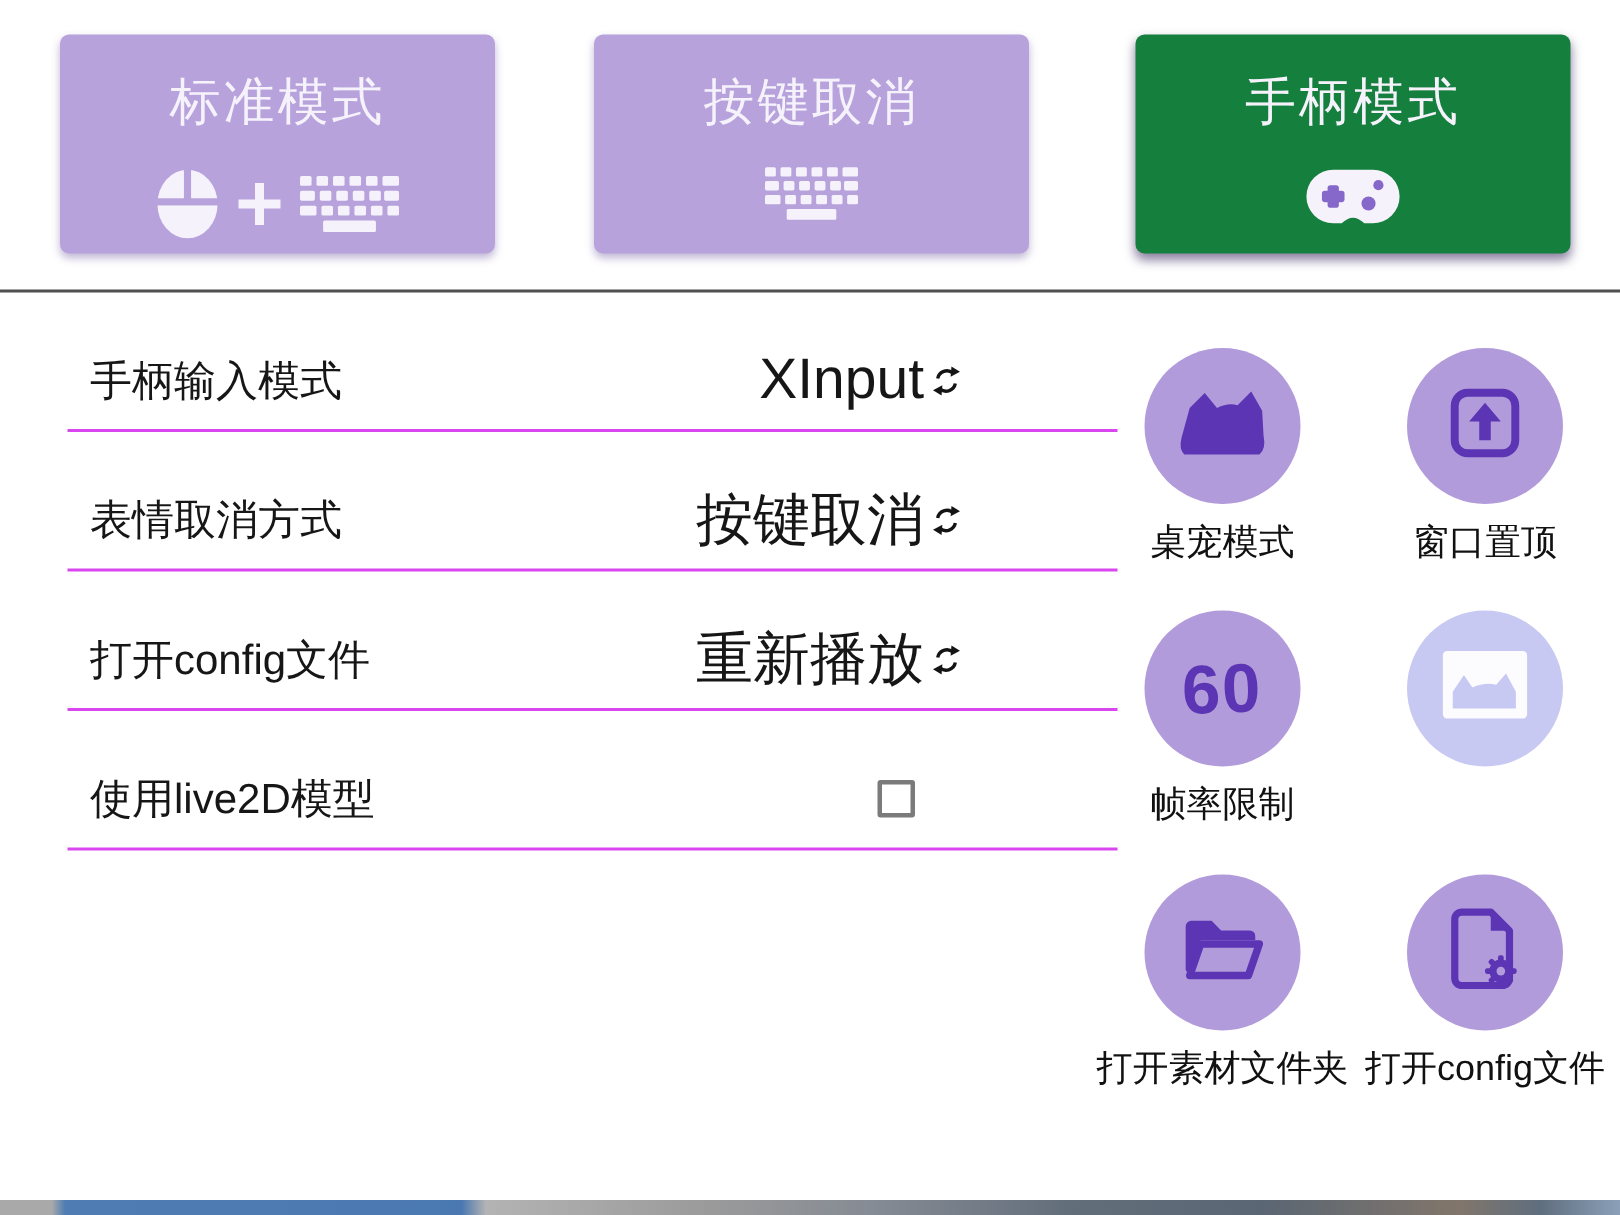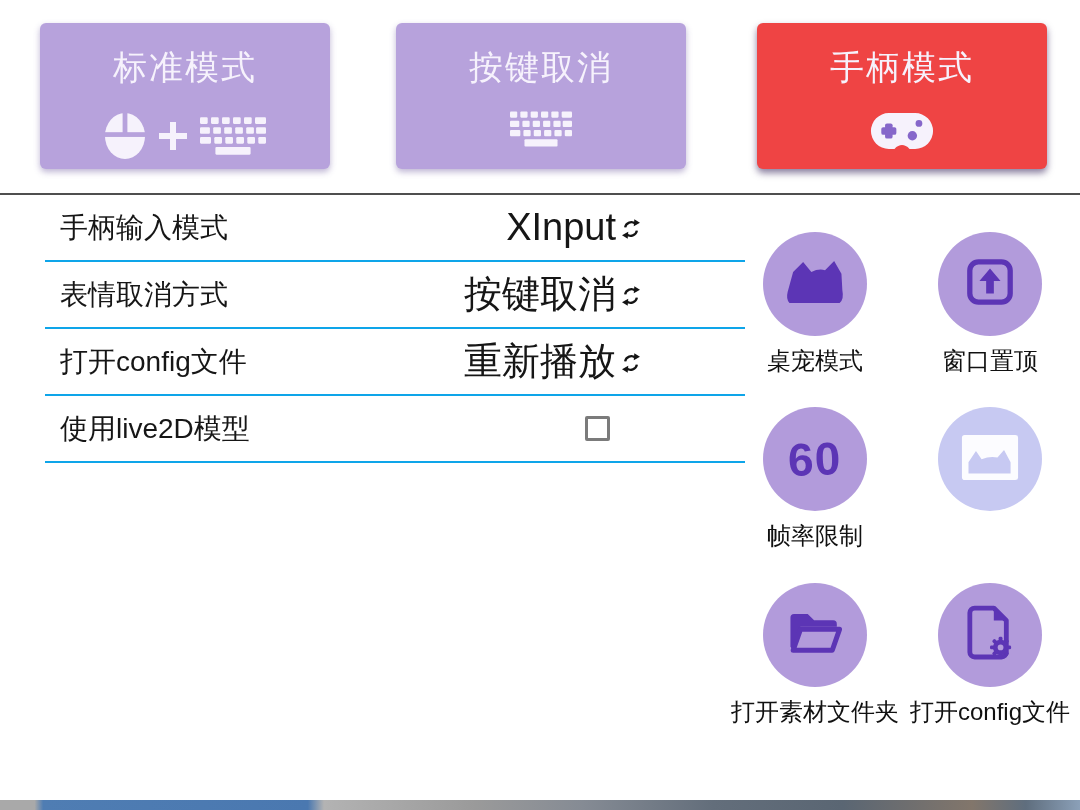--- a/index.html
+++ b/index.html
@@ -2,32 +2,32 @@
 <html><head>
 <meta charset="utf-8">
 <style>
   html,body{margin:0;padding:0;background:#ffffff;}
   *{box-sizing:border-box;font-family:"Liberation Sans","DejaVu Sans",sans-serif;}
   .screen{position:relative;width:1080px;height:810px;background:#ffffff;overflow:hidden;}
 
   
   .mode-btn{position:absolute;top:23px;width:290px;height:146px;border-radius:6px;
     background:#b7a2dc;box-shadow:0 3px 6px rgba(110,90,160,.45);color:#f6f2fc;cursor:pointer;}
-  .mode-btn.active{background:#ef4444;box-shadow:0 4px 7px rgba(40,20,80,.55);}
+  .mode-btn.active{background:#15803d;box-shadow:0 4px 7px rgba(40,20,80,.55);}
   .mode-btn .mode-title{text-align:center;font-size:34px;margin-top:22px;letter-spacing:2px;}
   .mode-btn .mode-icons{position:absolute;left:0;right:0;top:88px;display:flex;
     align-items:center;justify-content:center;gap:12px;}
 
   
   .divider-top{position:absolute;left:0;top:193px;width:1080px;height:2px;background:#4f4f4f;}
 
   
   .settings{position:absolute;left:45px;top:195px;width:700px;}
   .setting-row{height:67px;display:flex;align-items:center;justify-content:space-between;
-    border-bottom:2px solid #0ea5e9;}
+    border-bottom:2px solid #d946ef;margin-top:26px;}
   .setting-label{padding-left:15px;font-size:28px;color:#161616;}
   .setting-value{display:flex;align-items:center;gap:4px;padding-right:103px;font-size:38px;color:#161616;cursor:pointer;}
   .checkbox{width:25px;height:25px;border:3px solid #7b7b7b;border-radius:2px;background:#fff;
     margin-right:135px;cursor:pointer;}
 
   
   .action{position:absolute;width:180px;text-align:center;}
   .action .circle{width:104px;height:104px;border-radius:50%;background:#b29bdb;margin:0 auto;
     display:flex;align-items:center;justify-content:center;cursor:pointer;}
   .action .circle.light{background:#c7c9f2;}

